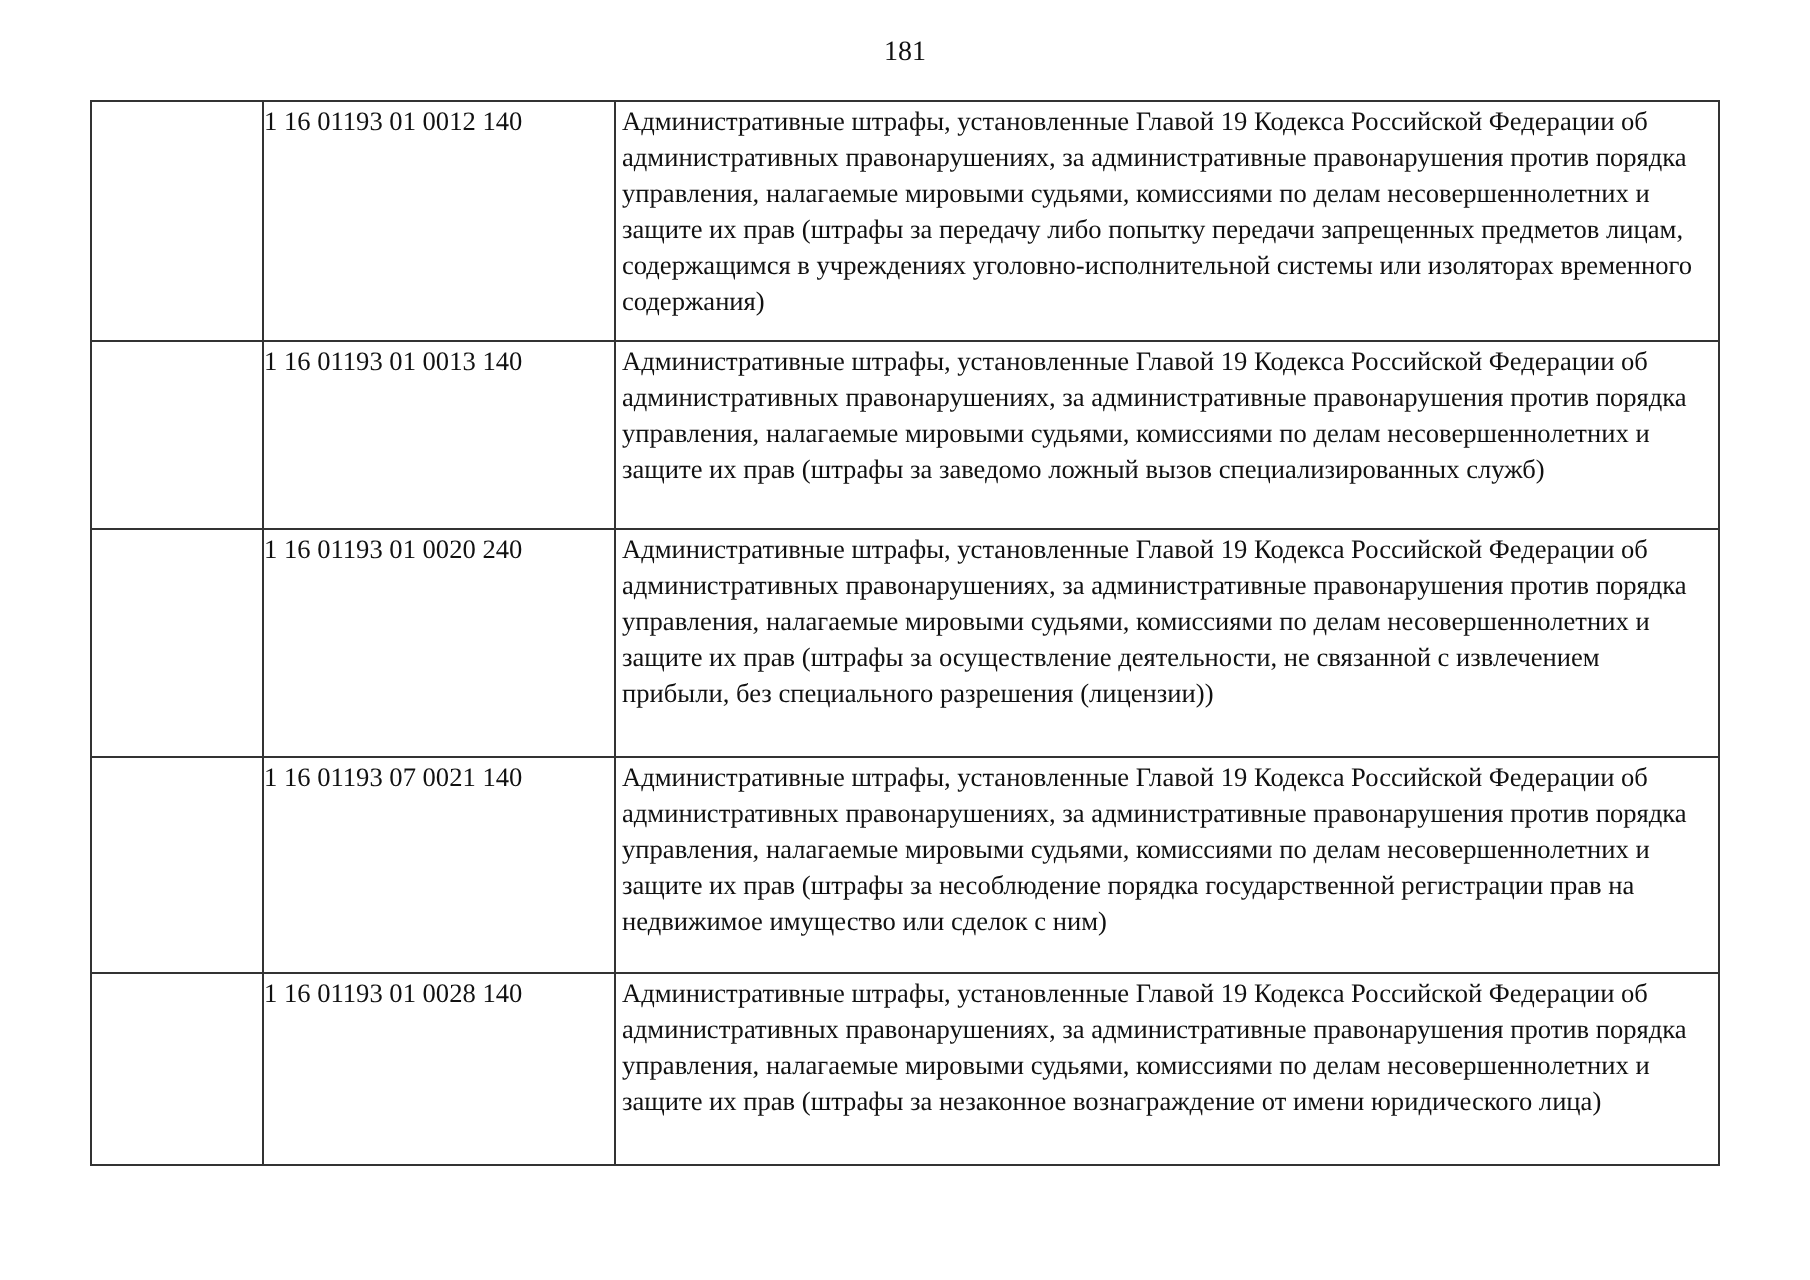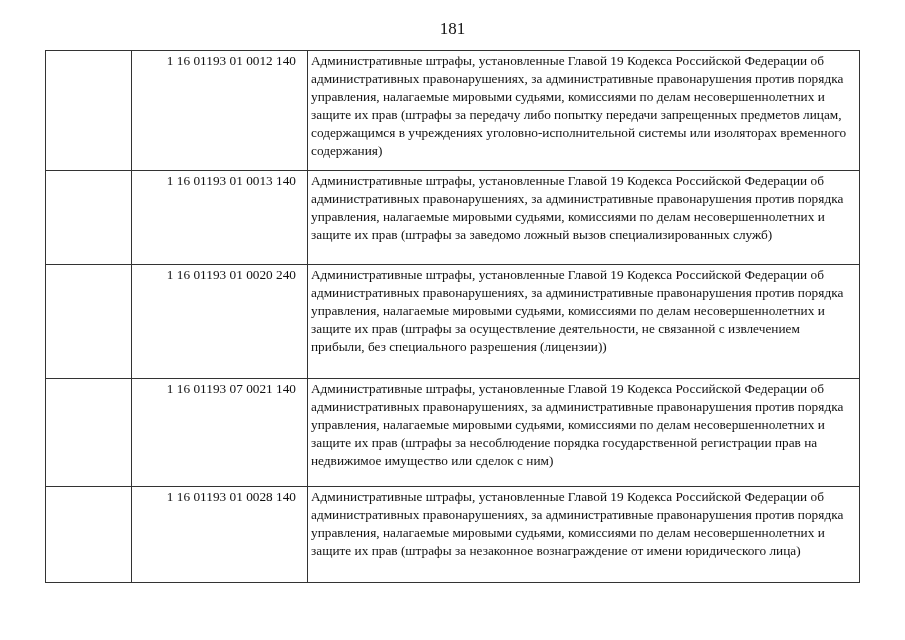--- a/index.html
+++ b/index.html
@@ -1,24 +1,24 @@
 <!DOCTYPE html>
 <html><head>
 <meta charset="utf-8">
 <style>
   html, body { margin: 0; padding: 0; background: #ffffff; }
   body { width: 905px; height: 640px; position: relative; overflow: hidden;
          font-family: "Liberation Serif", "DejaVu Serif", serif; color: #111; }
   .page-number { position: absolute; top: 19px; left: 0; width: 905px; text-align: center;
-                 font-size: 17px; }
+                 font-size: 14px; }
   table.fees { position: absolute; top: 50px; left: 45px; width: 815px;
                border-collapse: collapse; table-layout: fixed; font-size: 13.3px; line-height: 18px; }
   table.fees td { border: 1.2px solid #333; vertical-align: top; padding: 0; }
   td.c0 { width: 85px; }
-  td.c1 { width: 164px; text-align: right; padding: 1px 11px 0 0 !important; white-space: nowrap; }
+  td.c1 { width: 164px; padding: 1px 11px 0 0 !important; white-space: nowrap; }
   td.c2 { padding: 1px 4px 0 3px !important; }
   tr.r0 td { height: 118px; }
   tr.r1 td { height: 92px; }
   tr.r2 td { height: 112px; }
   tr.r3 td { height: 106px; }
   tr.r4 td { height: 94px; }
 </style>
 </head>
 <body>
 

